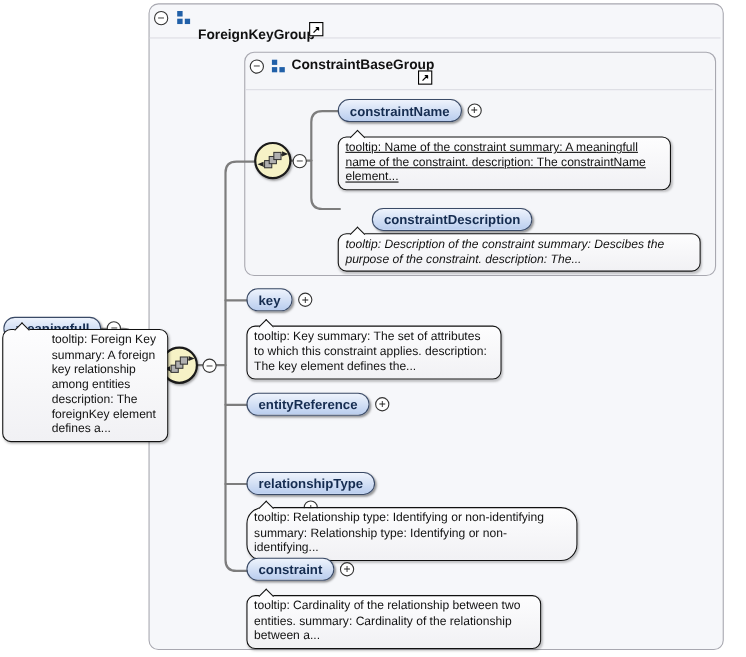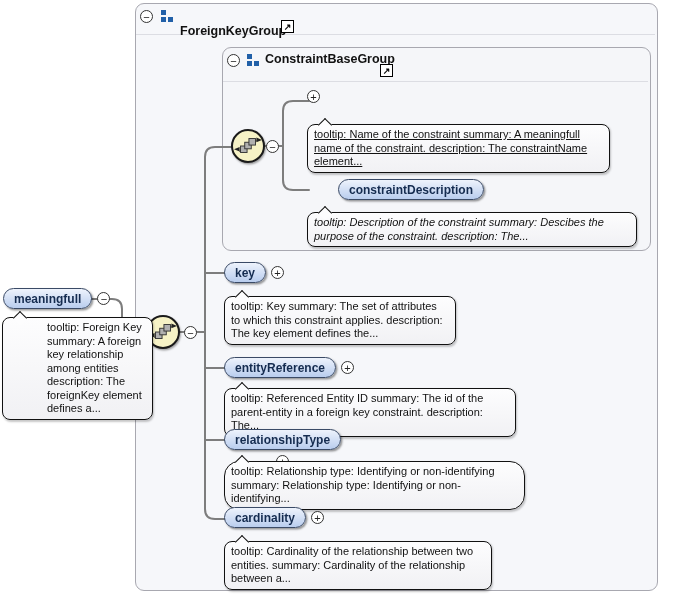--- a/index.html
+++ b/index.html
@@ -108,70 +108,67 @@
       <rect x="11.5" y="11" width="7" height="7" fill="#b0b0b0" stroke="#333"></rect>
       <rect x="16" y="7" width="7" height="7" fill="#b0b0b0" stroke="#333"></rect>
     </svg>
   </div>
   <div class="abs toggle" style="left:266px;top:140px;">−</div>
 
   <div class="abs node-row" style="left:3px;top:288px;">
     <div class="bubble">meaningfull</div>
     <div class="toggle">−</div>
   </div>
-  <div class="tip" style="left:2px;top:317px;width:99px;padding-left:44px;">
+  <div class="tip" style="left:2px;top:299px;width:99px;padding-left:44px;">
     <span class="notch"></span>
     <span>tooltip: Foreign Key summary: A foreign key relationship among entities description: The foreignKey element defines a...</span>
   </div>
 
   <div class="abs node-row" style="left:307px;top:90px;">
+    <div class="bubble">constraintName</div>
     <div class="toggle">+</div>
   </div>
   <div class="tip" style="left:307px;top:124px;width:289px;text-decoration:underline;">
     <span class="notch"></span>
     <span>tooltip: Name of the constraint summary: A meaningfull name of the constraint. description: The constraintName element...</span>
   </div>
 
-  <div class="abs node-row" style="left:307px;top:179px;padding-left:31px;">
+  <div class="abs node-row" style="left:307px;top:189px;padding-left:31px;">
     <div class="bubble">constraintDescription</div>
   </div>
   <div class="tip" style="left:307px;top:212px;width:316px;font-style:italic;">
     <span class="notch"></span>
     <span>tooltip: Description of the constraint summary: Descibes the purpose of the constraint. description: The...</span>
   </div>
 
   <div class="abs node-row" style="left:224px;top:262px;justify-content:flex-end;">
     <div class="bubble">key</div>
     <div class="toggle">+</div>
   </div>
   <div class="tip" style="left:224px;top:296px;width:218px;">
     <span class="notch"></span>
     <span>tooltip: Key summary: The set of attributes to which this constraint applies. description: The key element defines the...</span>
   </div>
 
   <div class="abs node-row" style="left:224px;top:357px;">
     <div class="bubble">entityReference</div>
     <div class="toggle">+</div>
   </div>
-  <div class="tip" style="left:224px;top:388px;width:278px;">
-    <span class="notch"></span>
-    <span>tooltip: Referenced Entity ID summary: The id of the parent-entity in a foreign key constraint. description: The...</span>
-  </div>
 
   <div class="abs node-row" style="left:224px;top:429px;flex-direction:column;">
     <div class="bubble">relationshipType</div>
     <div class="toggle">+</div>
   </div>
   <div class="tip" style="left:224px;top:461px;width:287px;border-radius:15px;">
     <span class="notch"></span>
     <span>tooltip: Relationship type: Identifying or non-identifying summary: Relationship type: Identifying or non-identifying...</span>
   </div>
 
   <div class="abs node-row" style="left:224px;top:507px;">
-    <div class="bubble">cardinality</div>
+    <div class="bubble">constraint</div>
     <div class="toggle">+</div>
   </div>
   <div class="tip" style="left:224px;top:541px;width:254px;">
     <span class="notch"></span>
     <span>tooltip: Cardinality of the relationship between two entities. summary: Cardinality of the relationship between a...</span>
   </div>
 
 </div>
 
 </body></html>

